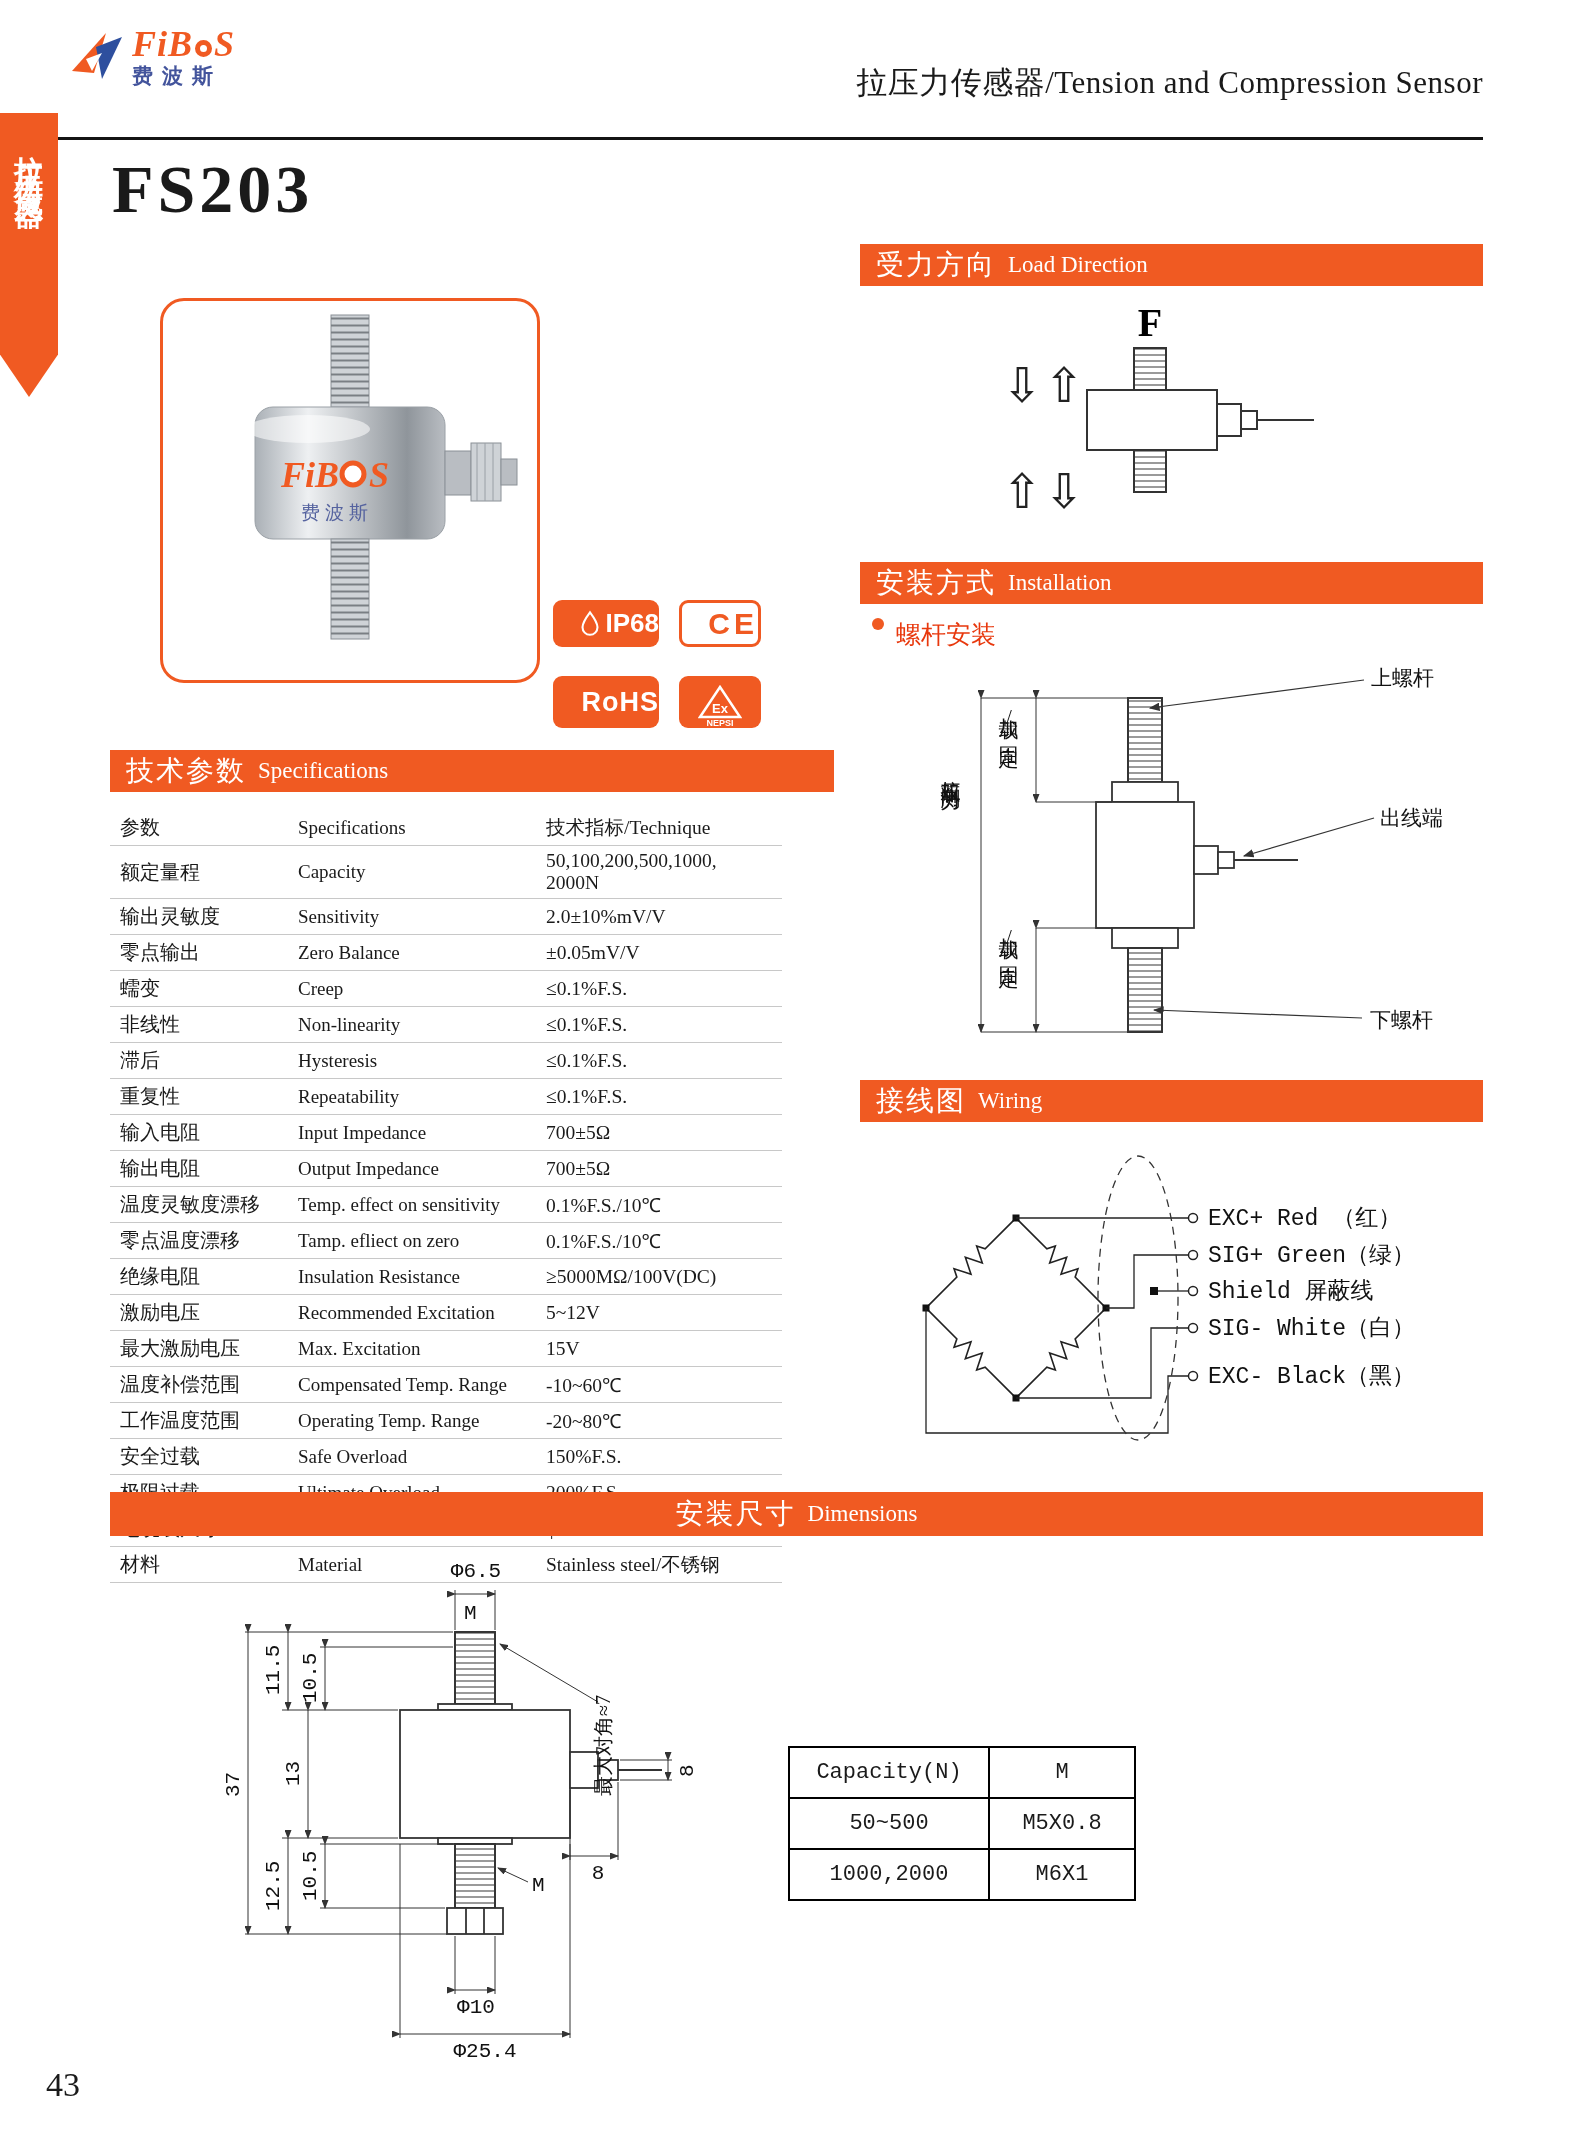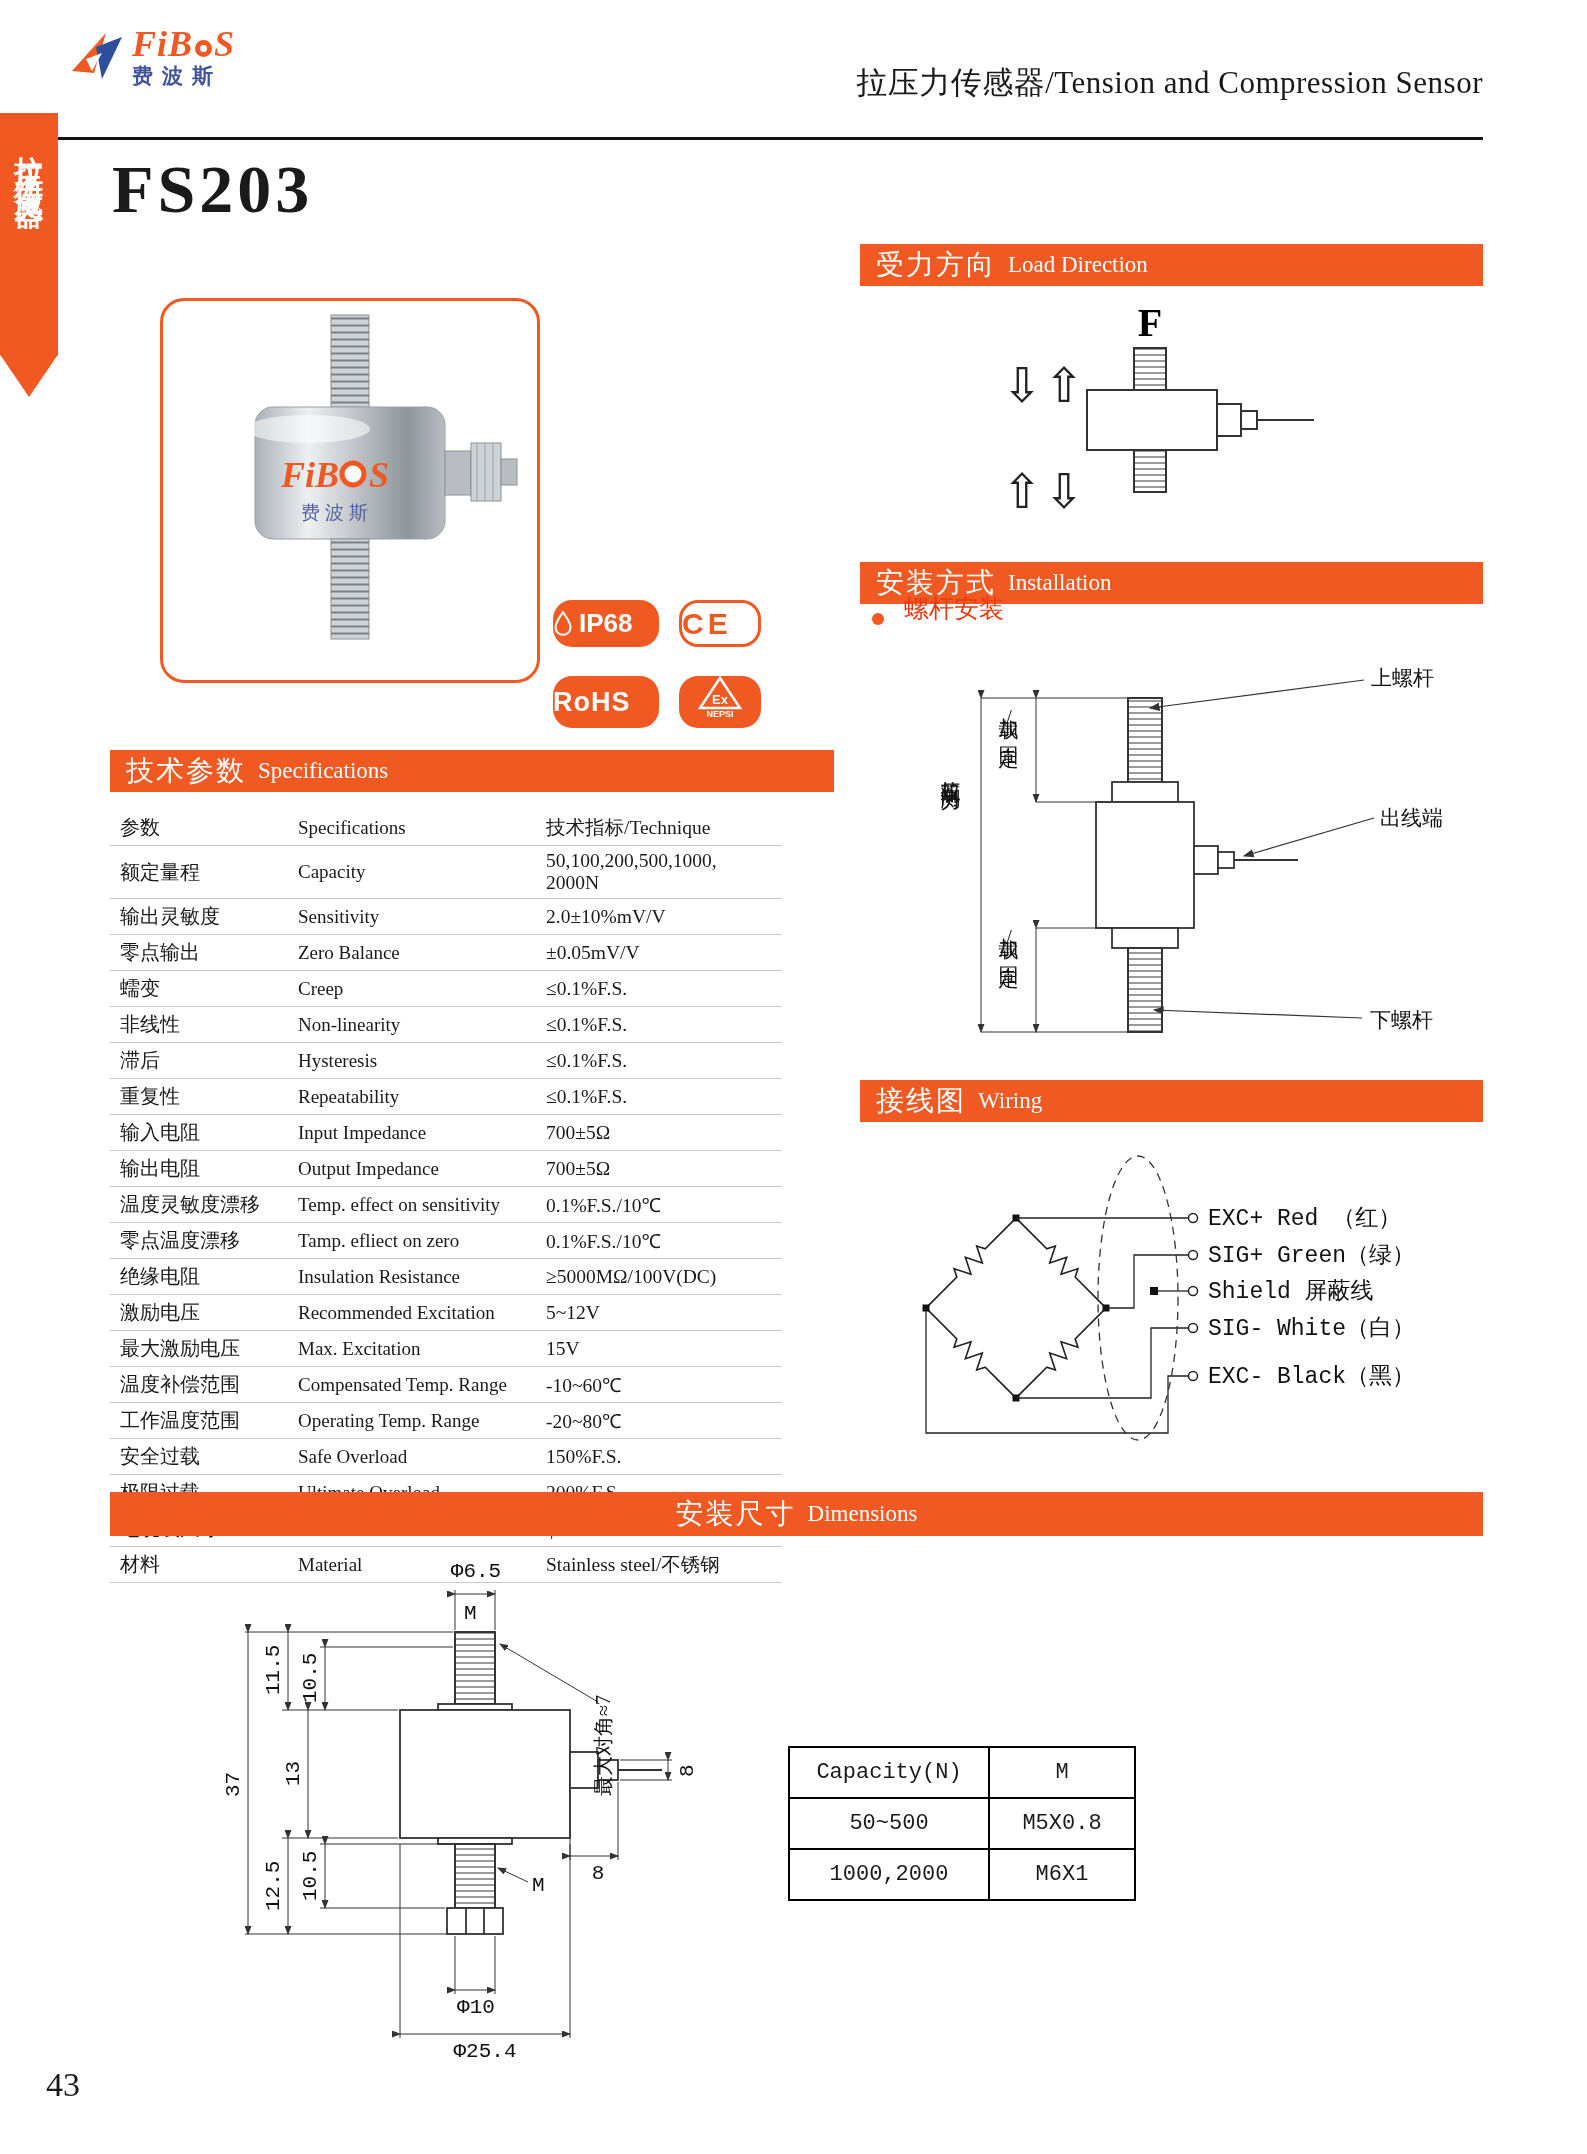--- a/index.html
+++ b/index.html
@@ -19,21 +19,21 @@
   
   .side-tab{position:absolute;left:0;top:113px;width:58px;height:284px;background:var(--accent);clip-path:polygon(0 0,100% 0,100% 85%,50% 100%,0 85%);display:flex;justify-content:center;padding-top:20px}
   .side-tab-text{writing-mode:vertical-rl;text-orientation:upright;color:#fff;font-size:29px;font-weight:bold;letter-spacing:9px}
 
   .model{position:absolute;left:112px;top:150px;font-size:68px;font-weight:bold;letter-spacing:4px}
 
   
   .photo-box{position:absolute;left:160px;top:298px;width:380px;height:385px;border:3px solid var(--accent);border-radius:24px;background:#fff;overflow:hidden}
 
   
-  .badge{position:absolute;display:flex;align-items:center;justify-content:flex-start;border-radius:19px;font-family:"Liberation Sans",sans-serif;font-weight:bold}
+  .badge{position:absolute;display:flex;align-items:center;justify-content:flex-end;border-radius:9px;font-family:"Liberation Sans",sans-serif;font-weight:bold}
   .badge-ip68{left:553px;top:600px;width:106px;height:47px;background:var(--accent);color:#fff;font-size:26px;gap:6px}
   .badge-ce{left:679px;top:600px;width:82px;height:47px;background:#fff;border:3px solid var(--accent);color:var(--accent);font-size:30px;letter-spacing:4px}
   .badge-rohs{left:553px;top:676px;width:106px;height:52px;background:var(--accent);color:#fff;font-size:27px;letter-spacing:1px}
   .badge-nepsi{left:679px;top:676px;width:82px;height:52px;background:var(--accent);color:#fff;flex-direction:column;font-size:9px;line-height:1}
 
   
   .section-bar{position:absolute;height:42px;background:var(--accent);color:#fff;display:flex;align-items:center;gap:12px;padding:2px 16px}
   .section-bar .cn{font-size:28px;letter-spacing:2px}
   .section-bar .en{font-size:23px}
   .bar-specs{left:110px;top:750px;width:724px}
@@ -51,21 +51,21 @@
   .spec-table th{font-size:20px}
 
   
   .diagram{position:absolute}
   .ld-diagram{left:862px;top:292px;width:620px;height:268px}
   .install-diagram{left:866px;top:650px;width:616px;height:420px}
   .wiring-diagram{left:866px;top:1148px;width:616px;height:318px}
   .dims-diagram{left:170px;top:1552px;width:600px;height:528px}
   .diagram svg{position:absolute;left:0;top:0}
 
-  .bullet-line{position:absolute;left:872px;top:592px;display:flex;align-items:flex-end;gap:20px}
+  .bullet-line{position:absolute;left:872px;top:618px;display:flex;align-items:flex-start;gap:12px}
   .bullet-dot{width:12px;height:12px;border-radius:50%;background:var(--accent)}
   .bullet-text{font-size:25px;color:var(--red)}
 
   .dlabel{position:absolute;font-size:21px;color:#111}
   .vtext{writing-mode:vertical-rl;text-orientation:upright;letter-spacing:2px}
   .vflip{writing-mode:vertical-rl;text-orientation:sideways;transform:rotate(180deg)}
   .wire-label{position:absolute;font-family:Liberation Mono, monospace;font-size:23px;white-space:nowrap;color:#111}
 
   .dimlbl{position:absolute;font-family:"Liberation Mono",monospace;font-size:21px;color:#111;text-align:center}
 

